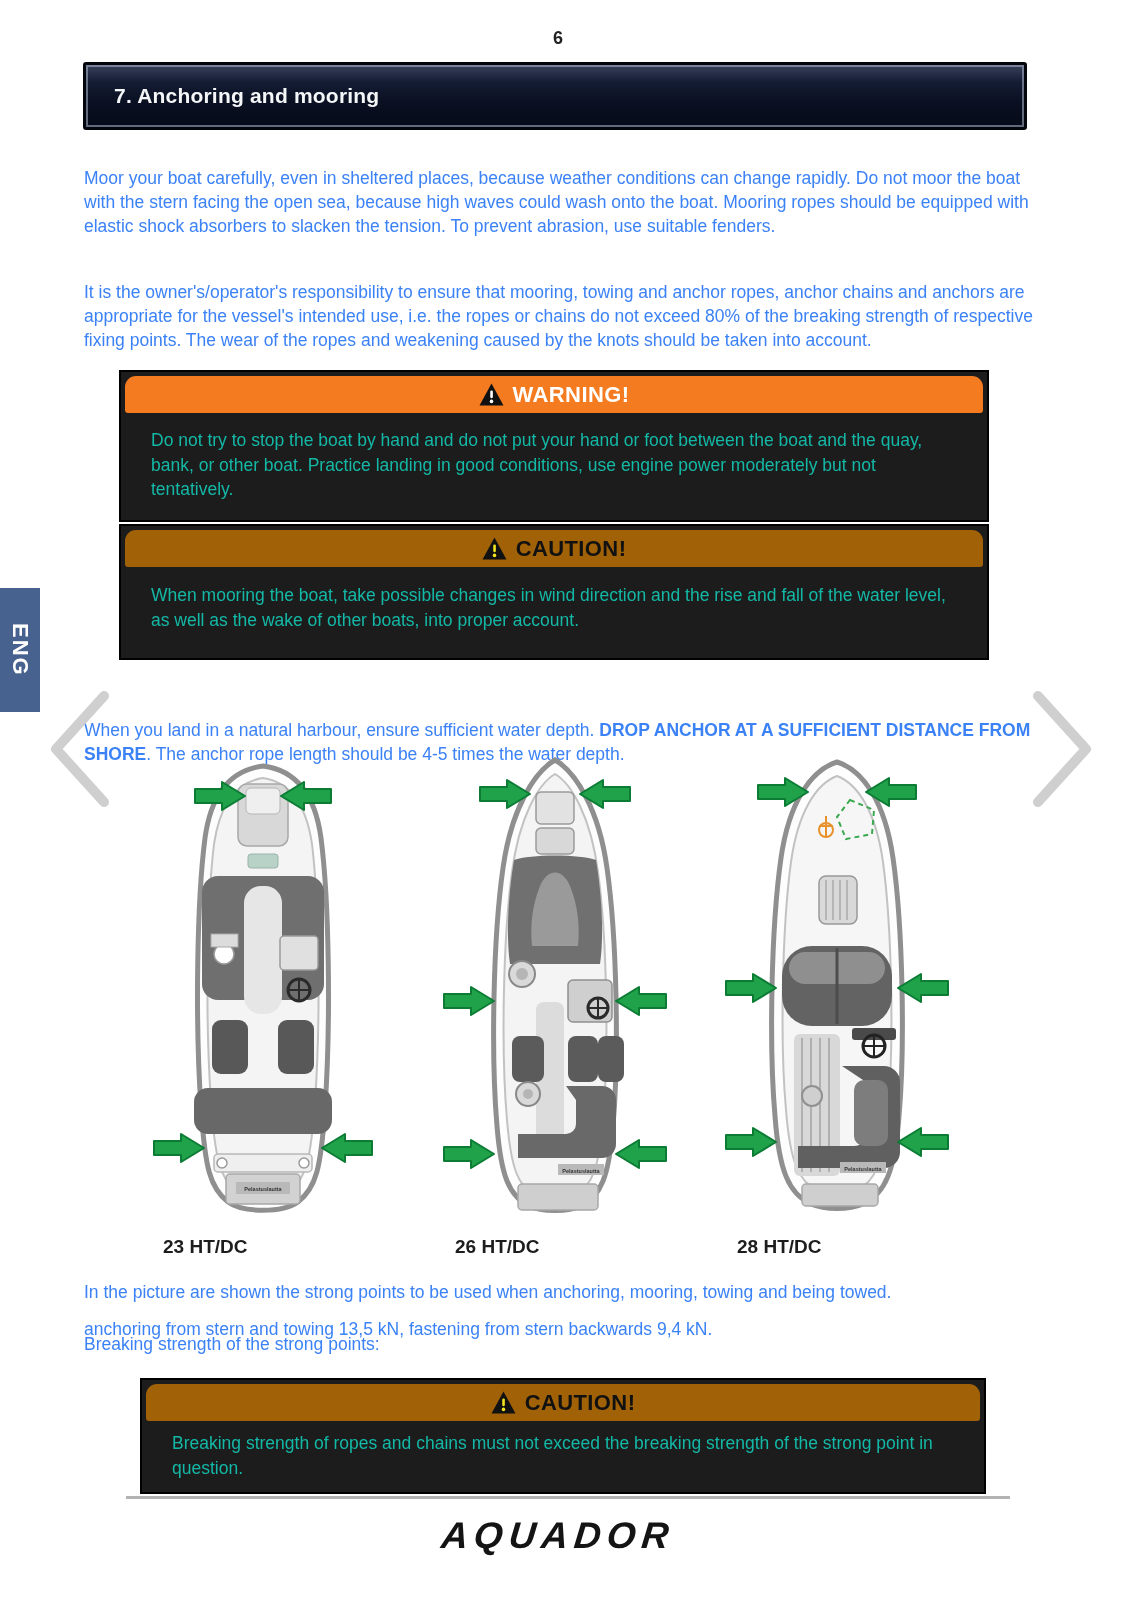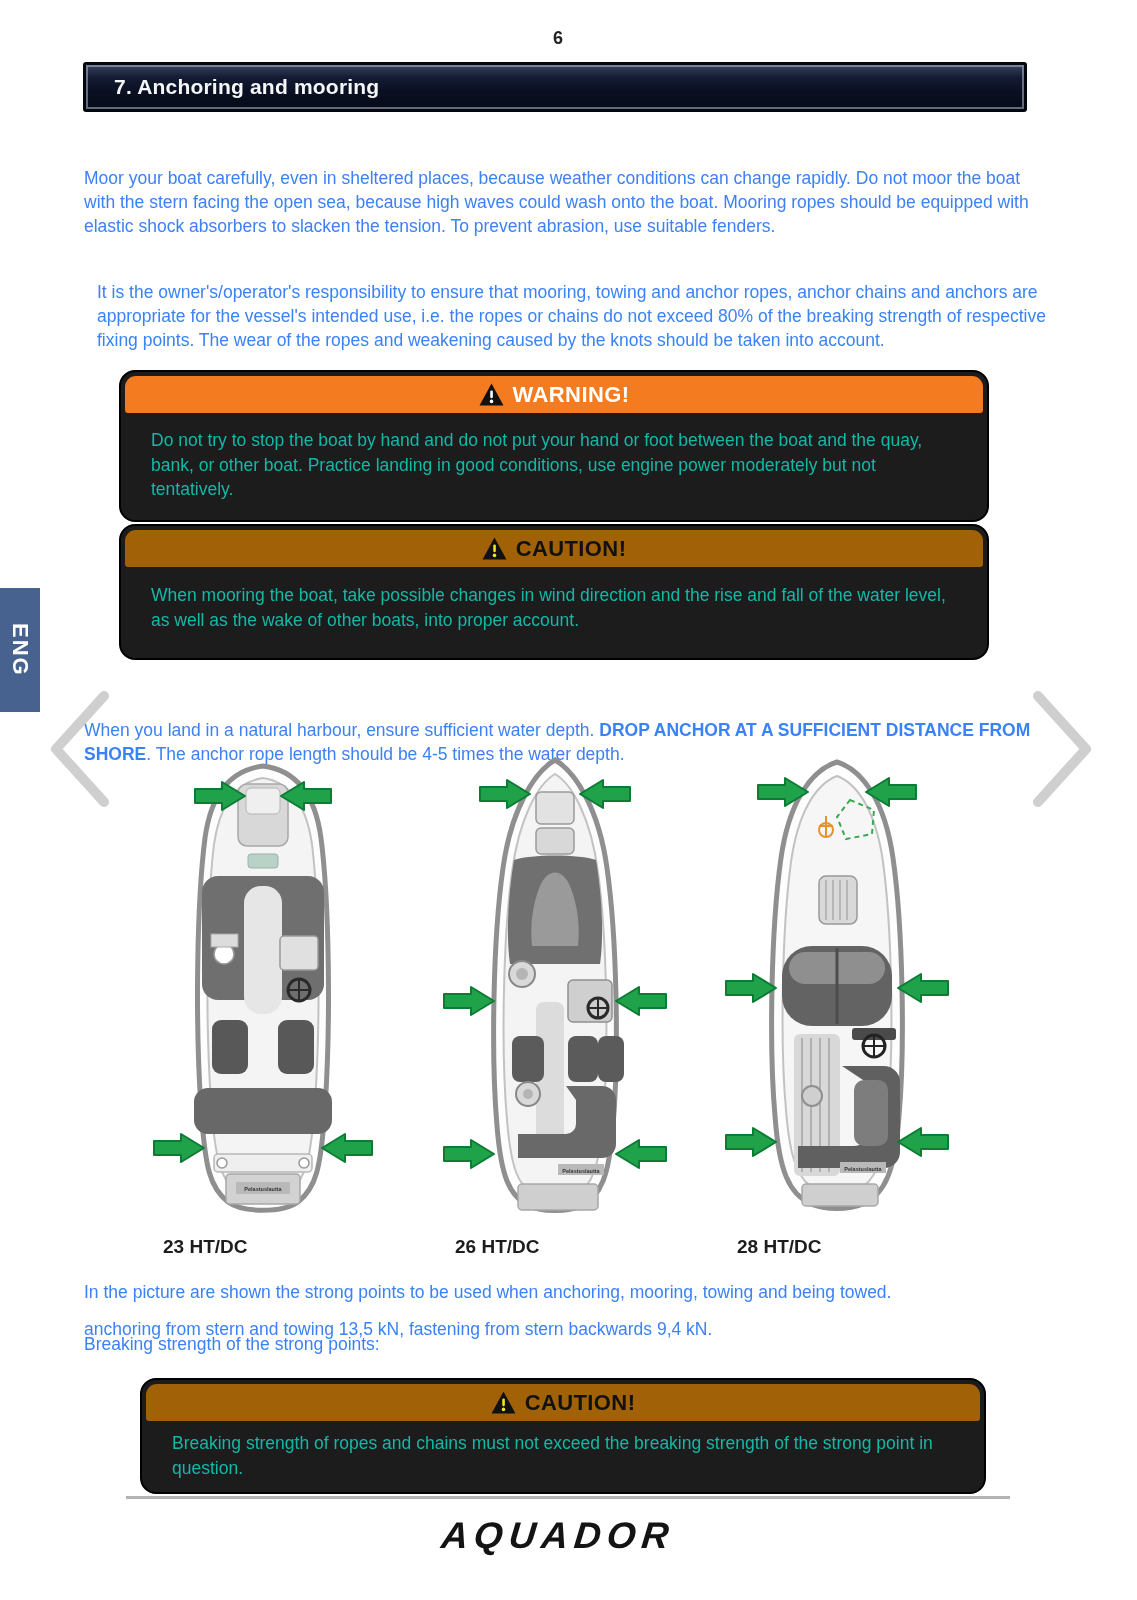--- a/index.html
+++ b/index.html
@@ -2,32 +2,32 @@
 <html><head>
 <meta charset="utf-8">
 <style>
   html,body{margin:0;padding:0;background:#ffffff;}
   .page{position:relative;width:1137px;height:1600px;background:#ffffff;overflow:hidden;
         font-family:"Liberation Sans", sans-serif;color:#2e2e2e;}
   
   .page-number{position:absolute;top:28px;left:83px;width:950px;text-align:center;
                font-size:18px;font-weight:bold;color:#222;}
   
-  .section-bar{position:absolute;top:62px;left:83px;width:944px;height:50px;box-sizing:border-box;
+  .section-bar{position:absolute;top:62px;left:83px;width:944px;height:68px;box-sizing:border-box;
                background:linear-gradient(#39425c 0%,#141c33 28%,#0a1022 60%,#060a18 100%);
                border:3px solid #04060d;border-radius:3px;
                box-shadow:inset 0 0 0 2px rgba(175,185,205,.55);
                display:flex;align-items:center;}
   .section-bar .title{font-size:21px;font-weight:bold;color:#f5f6f8;padding-left:28px;letter-spacing:.2px;}
   
   .para{position:absolute;left:84px;width:952px;font-size:17.5px;line-height:24px;color:#3b82f6;}
   .b{font-weight:bold;}
   
   .alert{position:absolute;box-sizing:border-box;background:#1c1c1c;border:2px solid #000;
-         border-radius:16px;overflow:hidden;}
+         border-radius:0;overflow:hidden;}
   .alert-head{margin:4px 4px 0 4px;height:37px;border-radius:11px 11px 3px 3px;
               display:flex;align-items:center;justify-content:center;gap:9px;}
   .alert-head.orange{background:#f47b20;}
   .alert-head.yellow{background:#a16207;}
   .alert-title{font-size:22px;font-weight:bold;letter-spacing:.4px;}
   .alert-title.on-orange{color:#ffffff;}
   .alert-title.on-yellow{color:#111111;}
   .alert-body{color:#14b8a6;font-size:17.5px;line-height:24.5px;padding:15px 30px 18px 30px;}
   .tri-icon{width:25px;height:23px;display:block;}
   
@@ -51,21 +51,21 @@
 
 <div class="page">
 
   <div class="page-number">6</div>
 
   <div class="section-bar">
     <span class="title">7. Anchoring and mooring</span>
   </div>
 
   <p class="para" style="top:148px;">Moor your boat carefully, even in sheltered places, because weather conditions can change rapidly. Do not moor the boat with the stern facing the open sea, because high waves could wash onto the boat. Mooring ropes should be equipped with elastic shock absorbers to slacken the tension. To prevent abrasion, use suitable fenders.</p>
-  <p class="para" style="top:262px;margin-left:13px;">It is the owner's/operator's responsibility to ensure that mooring, towing and anchor ropes, anchor chains and anchors are appropriate for the vessel's intended use, i.e. the ropes or chains do not exceed 80% of the breaking strength of respective fixing points. The wear of the ropes and weakening caused by the knots should be taken into account.</p>
+  <p class="para" style="top:262px;">It is the owner's/operator's responsibility to ensure that mooring, towing and anchor ropes, anchor chains and anchors are appropriate for the vessel's intended use, i.e. the ropes or chains do not exceed 80% of the breaking strength of respective fixing points. The wear of the ropes and weakening caused by the knots should be taken into account.</p>
 
   <div class="alert" style="top:370px;left:119px;width:870px;">
     <div class="alert-head orange">
       <svg class="tri-icon" viewBox="0 0 24 22">
         <path d="M12 0.5 L23.5 21.5 H0.5 Z" fill="#111"></path>
         <rect x="10.8" y="7.2" width="2.5" height="7.4" rx="1.1" fill="#fff"></rect>
         <circle cx="12" cy="17.6" r="1.7" fill="#fff"></circle>
       </svg>
       <span class="alert-title on-orange">WARNING!</span>
     </div>

